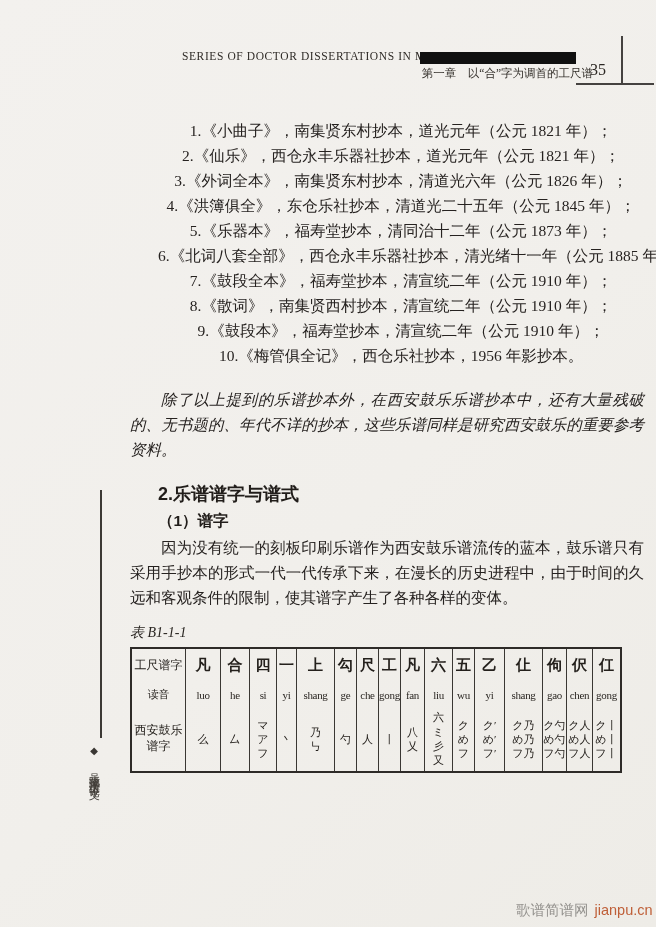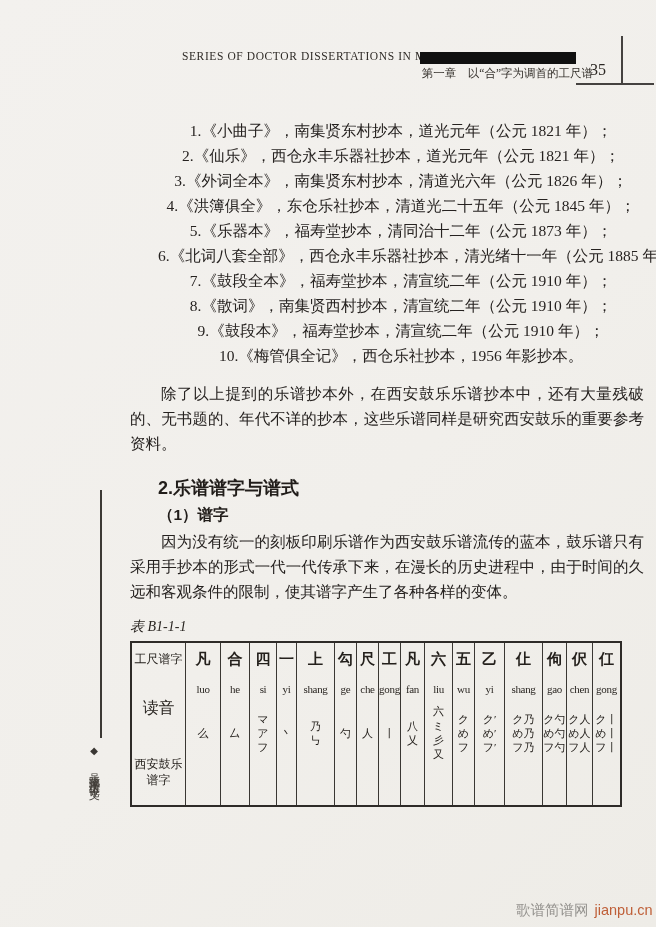--- a/index.html
+++ b/index.html
@@ -18,38 +18,38 @@
   .side-rule{position:absolute;left:100px;top:490px;width:1.5px;height:248px;background:#3c3935;}
   .side{position:absolute;left:84px;top:745px;width:20px;text-align:center;}
   .side-diamond{font-size:10px;color:#3a3733;display:block;margin-bottom:8px;}
   .side-text{writing-mode:vertical-rl;text-orientation:upright;font-size:11px;letter-spacing:2px;color:#403c37;margin:0 auto;}
 
   
   .content{position:absolute;left:130px;top:118px;width:514px;}
   .mlist{padding-left:28px;text-align:center;}
   .mlist .li{line-height:25px;font-size:15.5px;white-space:nowrap;color:#262220;}
   .para{margin:0;text-indent:2em;font-size:15.5px;line-height:25px;text-align:justify;color:#262220;}
-  .p1{margin-top:13px;}
+  .p1{margin-top:19px;font-style:italic;}
   .h2{margin:20px 0 0 28px;font-family:"Liberation Sans","DejaVu Sans",sans-serif;font-weight:bold;font-size:18px;color:#211d1a;}
   .h3{margin:5px 0 0 28px;font-family:"Liberation Sans","DejaVu Sans",sans-serif;font-weight:bold;font-size:15.5px;color:#211d1a;}
   .p2{margin-top:3px;}
   .p3{margin-top:5px;white-space:nowrap;}
   .fnsup{font-size:9px;vertical-align:super;letter-spacing:0;}
   .tcaption{margin:14px 0 0 0;font-size:14px;font-style:italic;color:#2a2622;}
 
   
   .wtable{display:inline-flex;margin-top:5px;border:2px solid #2e2b28;background:transparent;}
   .wcol{display:flex;flex-direction:column;border-left:1px solid #3a3733;box-sizing:border-box;}
-  .wcol:first-child{border-left:none;gap:20px;}
+  .wcol:first-child{border-left:none;}
   .wr1,.wr2,.wr3{display:flex;align-items:center;justify-content:center;text-align:center;}
   .wr1{height:33px;font-size:15px;font-weight:bold;color:#24201c;}
   .wr2{height:25px;font-size:11px;letter-spacing:-0.3px;color:#2a2622;}
   .wr3{height:64px;font-size:11px;line-height:1.3;white-space:pre-line;color:#24201c;}
   .lblc .wr1{font-size:12px;font-weight:normal;}
-  .lblc .wr2{font-size:16px;}
+  .lblc .wr2{font-size:11px;}
   .lblc .wr3{font-size:12px;}
 
   
   .footer{position:absolute;left:516px;top:901px;font-family:"Liberation Sans","DejaVu Sans",sans-serif;font-size:14.5px;white-space:nowrap;}
   .f-name{color:#94928e;}
   .f-url{color:#bf5f38;margin-left:6px;}
 </style>
 </head>
 <body>
 

